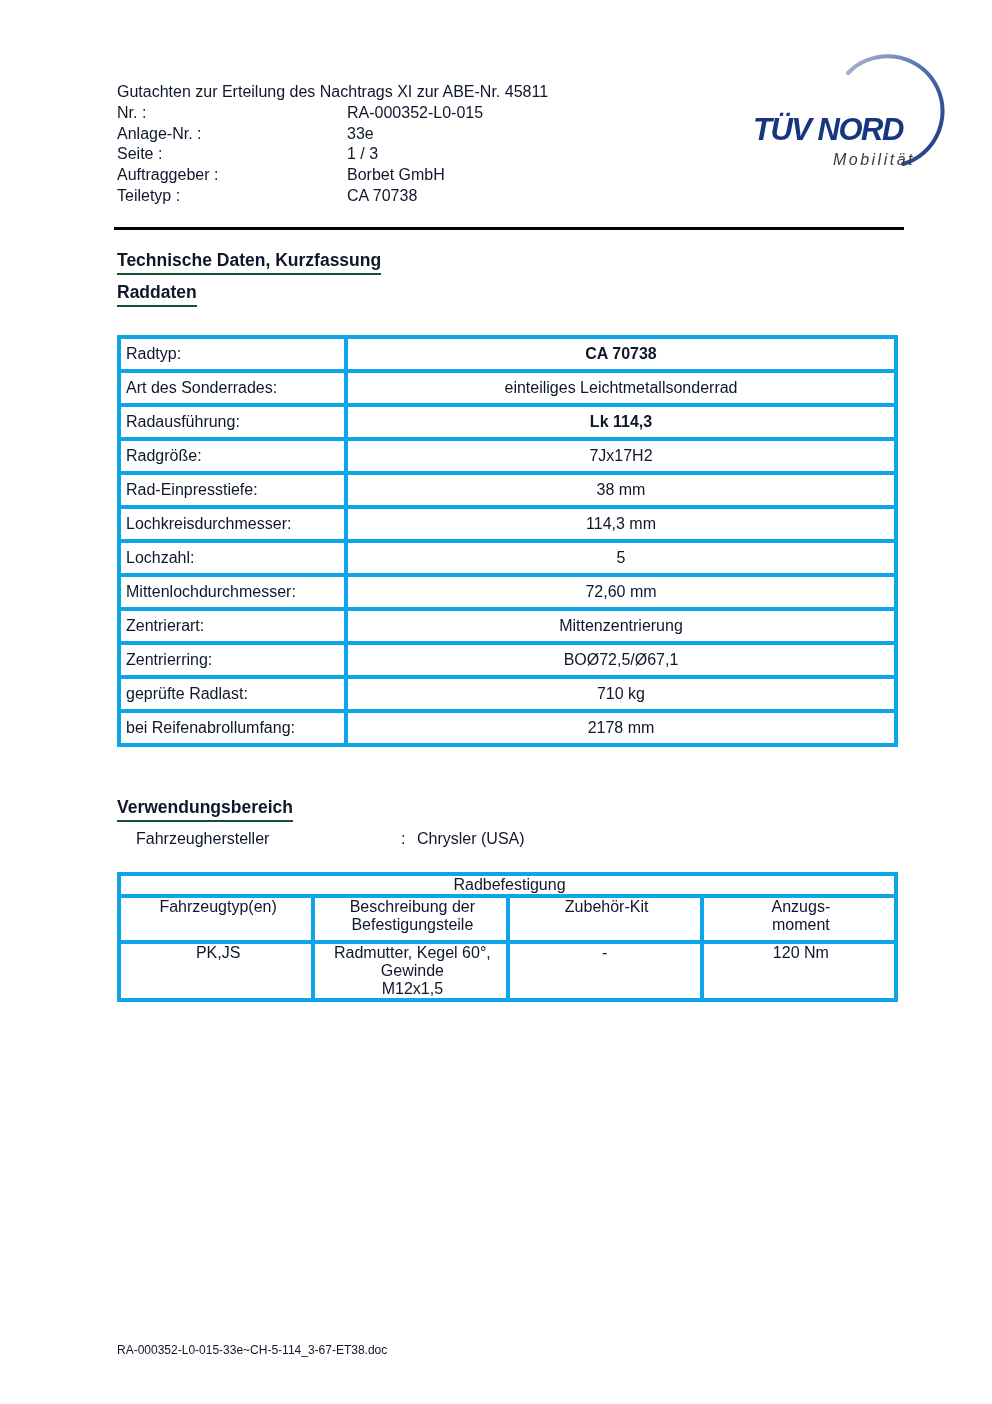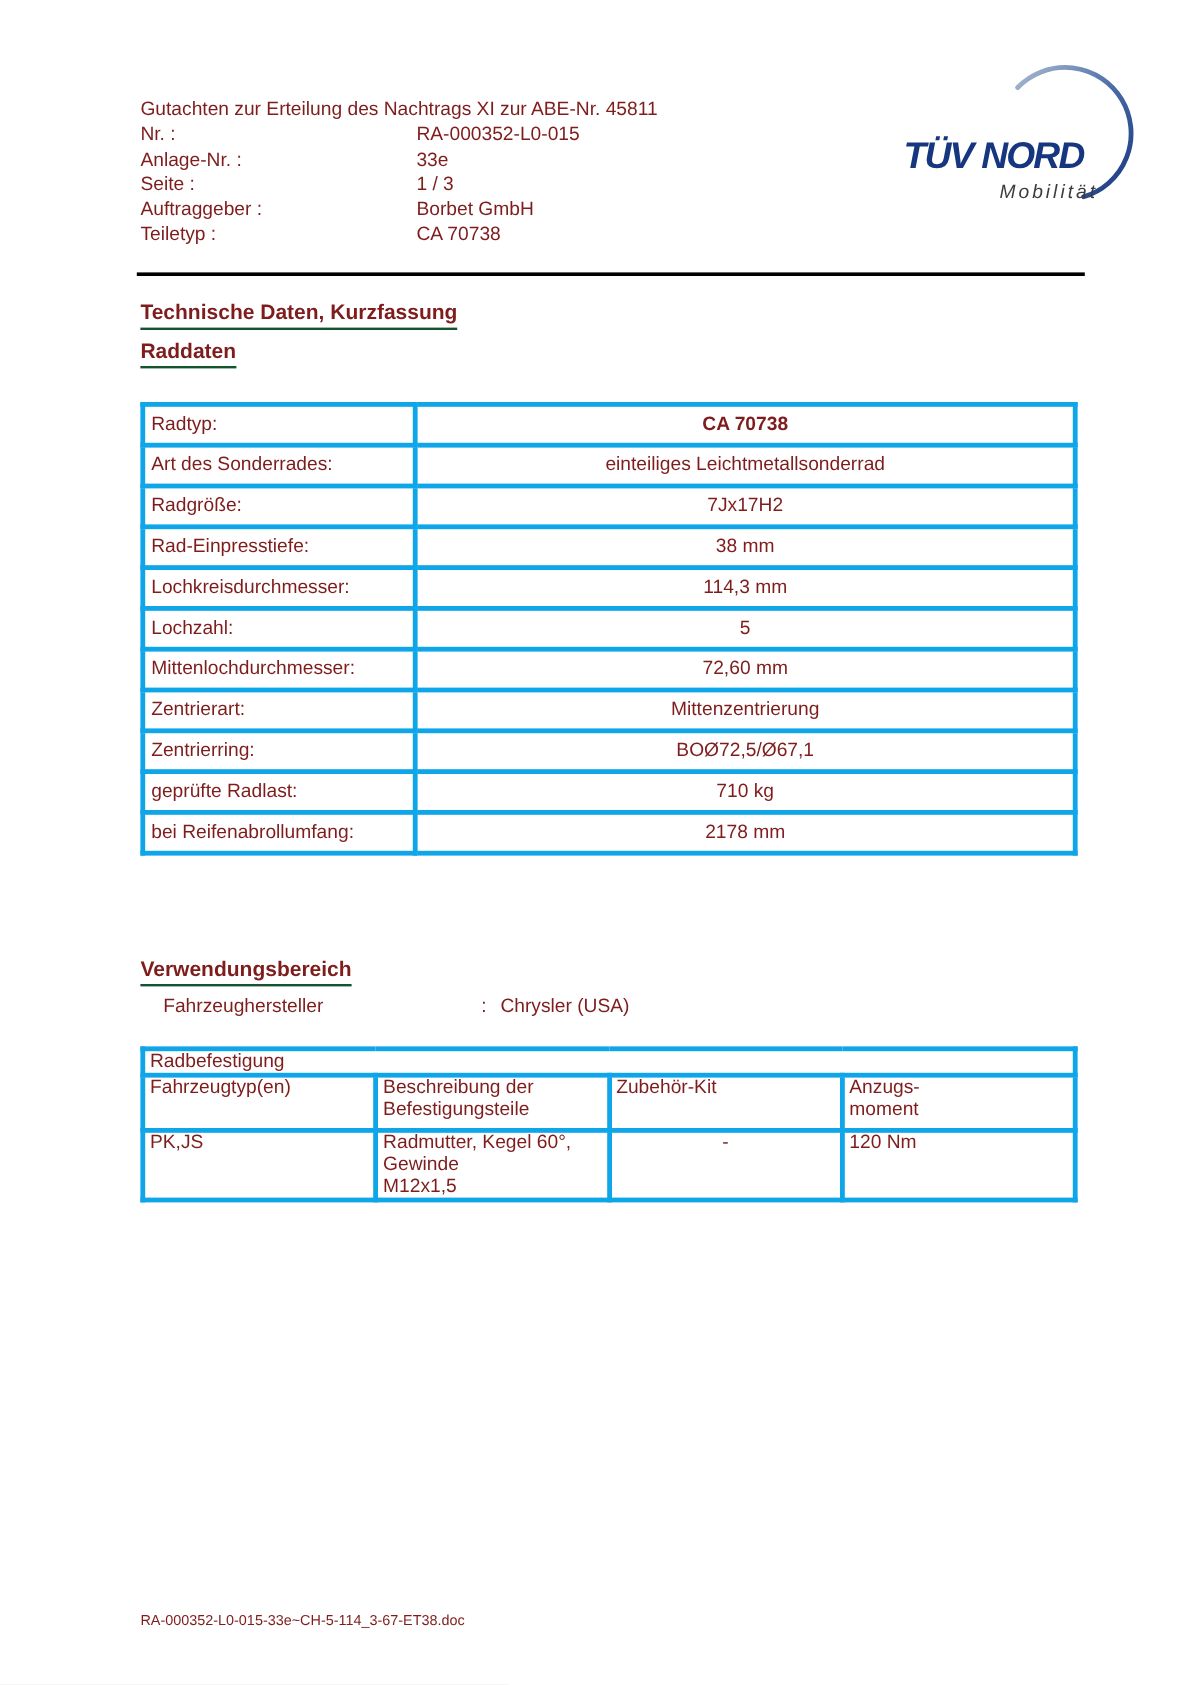--- a/index.html
+++ b/index.html
@@ -2,21 +2,21 @@
 <html><head>
 <meta charset="utf-8">
 <style>
   html, body { margin: 0; padding: 0; background: #e8e8e8; }
   .page {
     position: relative;
     width: 992px;
     height: 1404px;
     background: #ffffff;
     font-family: "Liberation Sans", "DejaVu Sans", sans-serif;
-    color: #7f1d1d;
+    color: #0f172a;
     overflow: hidden;
     margin: 0 auto;
   }
 
   
   .header-block {
     position: absolute;
     left: 117px;
     top: 82px;
     font-size: 16px;
@@ -96,21 +96,21 @@
   .fh-row .fh-colon { width: 16px; flex: 0 0 16px; }
 
   
   .t2 {
     position: absolute;
     left: 117px;
     top: 872px;
     width: 781px;
     table-layout: fixed;
   }
-  .t2 td { vertical-align: top; padding: 0 0 0 4px; text-align: left; }
+  .t2 td { vertical-align: top; padding: 0 0 0 4px; text-align: center; }
   .t2 .row-title td { height: 18px; }
   .t2 .row-head td { height: 42px; }
   .t2 .row-data td { height: 44px; }
   .t2 .col-typ   { width: 260px; }
   .t2 .col-besch { width: 319px; }
   .t2 .col-kit   { width: 102px; }
   .t2 .col-mom   { width: 70px; border-radius: 17px; }
   .t2 .pre { white-space: pre-line; }
   .t2 .center { text-align: center; padding: 0; }
 
@@ -179,20 +179,24 @@
     <tbody>
       <tr>
         <td class="c-label">Radtyp:</td>
         <td class="c-value v-bold">CA 70738</td>
       </tr>
       <tr>
         <td class="c-label">Art des Sonderrades:</td>
         <td class="c-value">einteiliges Leichtmetallsonderrad</td>
       </tr>
       <tr>
+        <td class="c-label">Radausführung:</td>
+        <td class="c-value v-bold">Lk 114,3</td>
+      </tr>
+      <tr>
         <td class="c-label">Radgröße:</td>
         <td class="c-value">7Jx17H2</td>
       </tr>
       <tr>
         <td class="c-label">Rad-Einpresstiefe:</td>
         <td class="c-value">38 mm</td>
       </tr>
       <tr>
         <td class="c-label">Lochkreisdurchmesser:</td>
         <td class="c-value">114,3 mm</td>

